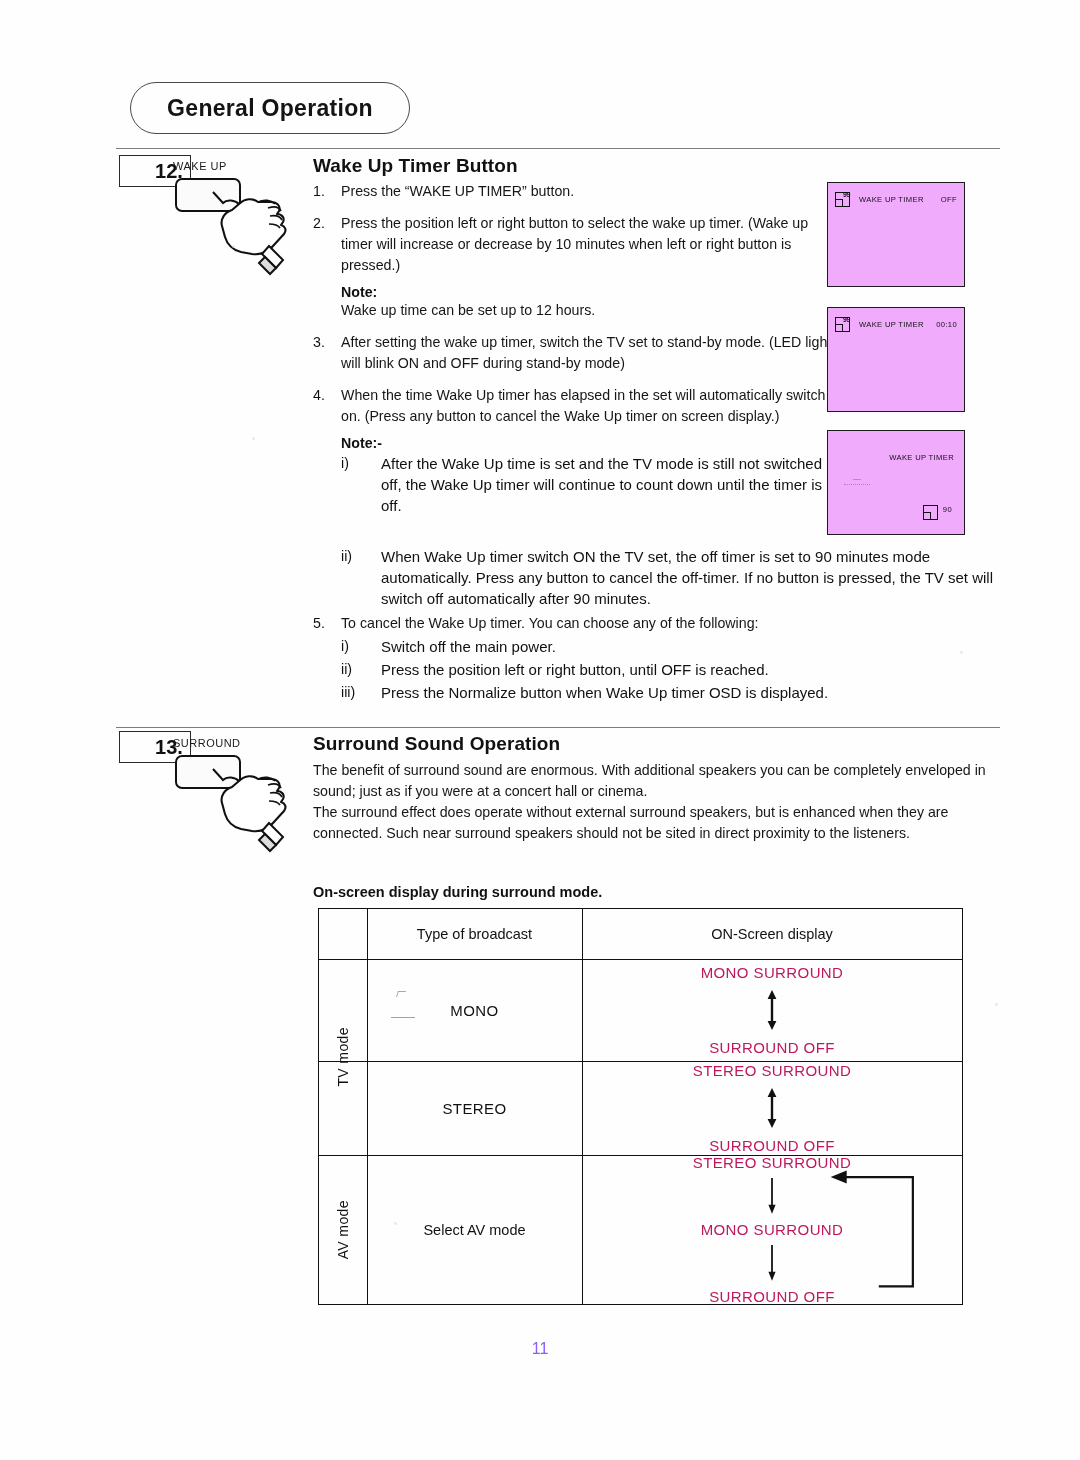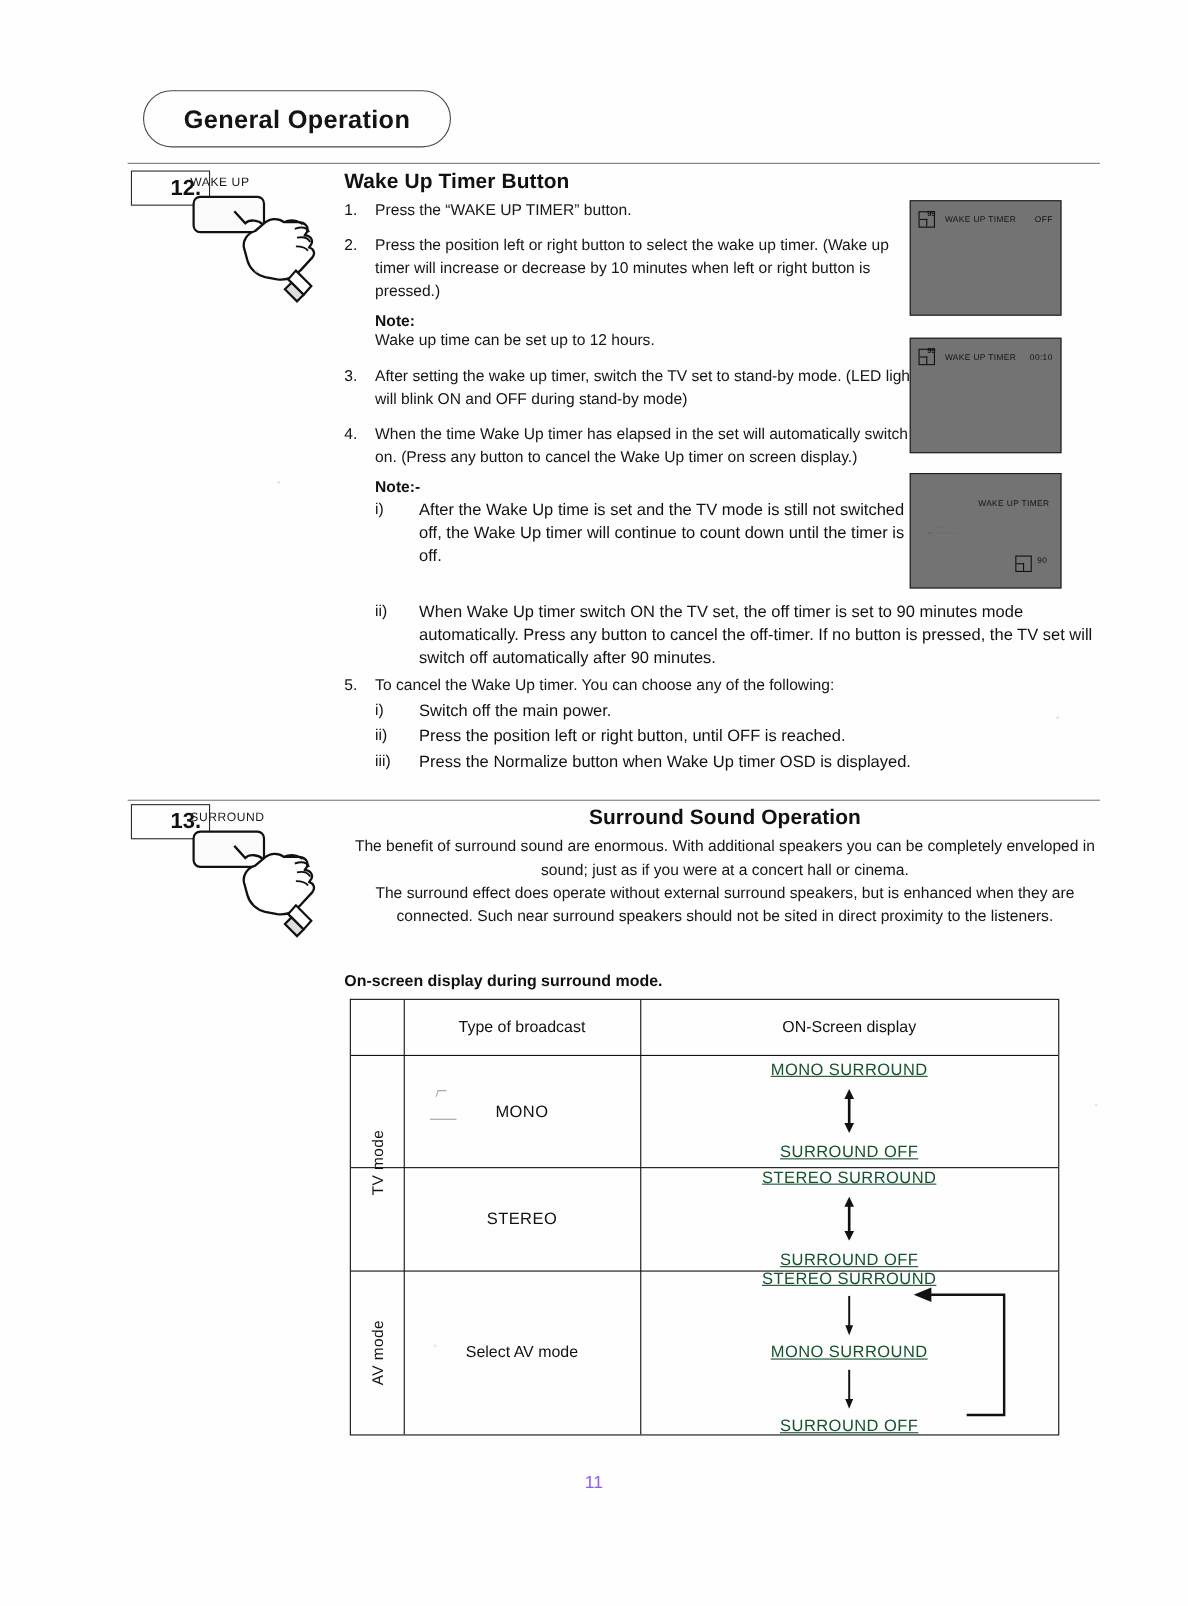--- a/index.html
+++ b/index.html
@@ -115,21 +115,21 @@
   .sub-item .content { flex: 1 1 auto; font-size: 15px; line-height: 21px; }
 
   .indent-note { margin-top: 8px; }
 
   
   .osd {
     position: absolute;
     width: 136px;
     height: 103px;
     border: 1.6px solid #1d1d1d;
-    background: #737373;
+    background: #f0abfc;
   }
   #osd-1 { left: 827px; top: 182px; }
   #osd-2 { left: 827px; top: 307px; }
   #osd-3 { left: 827px; top: 430px; }
 
   .osd-row {
     position: absolute;
     left: 7px;
     top: 9px;
     right: 7px;
@@ -295,22 +295,21 @@
   .cell-osd {
     position: absolute;
     left: 263px;
     right: 0;
     display: flex;
     flex-direction: column;
     align-items: center;
     justify-content: center;
     font-size: 15px;
     letter-spacing: .4px;
-    color: #14532d;
-    text-decoration: underline;
+    color: #be185d;
   }
   #osd-mono { top: 50px; height: 102px; }
   #osd-stereo { top: 152px; height: 94px; }
   #osd-av { top: 246px; bottom: 0; }
 
   .flow-text { line-height: 1; white-space: nowrap; }
   .flow-gap-1 { height: 10px; }
   .flow-gap-2 { height: 10px; }
 
   .dbl-arrow { position: relative; width: 14px; height: 40px; }
@@ -517,21 +516,21 @@
       <path d="M93 44 C99 41, 106 42, 110 46" fill="none" stroke="#111" stroke-width="1.7"></path>
       <path d="M103 50 C109 48, 114 49, 116 53" fill="none" stroke="#111" stroke-width="1.7"></path>
       <path d="M105 58 C111 57, 115 58, 117 62" fill="none" stroke="#111" stroke-width="1.7"></path>
       <path d="M104 66 C109 66, 113 67, 115 70" fill="none" stroke="#111" stroke-width="1.7"></path>
       <path d="M74 46 C70 42, 62 41, 58 45 L48 34" fill="none" stroke="#111" stroke-width="2.1"></path>
       <path d="M104 88 L118 102 L111 110 L97 96 Z" fill="#ffffff" stroke="#111" stroke-width="2"></path>
       <path d="M100 99 L111 110 L105 116 L94 105 Z" fill="#dddddd" stroke="#111" stroke-width="2"></path>
     </svg>
   </div>
 
-  <div class="body-col" style="top:733px; width:692px;text-align:center;">
+  <div class="body-col" style="top:733px; width:692px;">
     <div class="sect-title">Surround Sound Operation</div>
     <div class="para" style="margin-top:5px;">The benefit of surround sound are enormous. With additional speakers you can be completely enveloped in sound; just as if you were at a concert hall or cinema.</div>
     <div class="para">The surround effect does operate without external surround speakers, but is enhanced when they are connected. Such near surround speakers should not be sited in direct proximity to the listeners.</div>
   </div>
 
   <div id="osd-table-caption">On-screen display during surround mode.</div>
 
   <div id="osd-table">
 
     <div class="tbl-vline" id="vline-1"></div>

